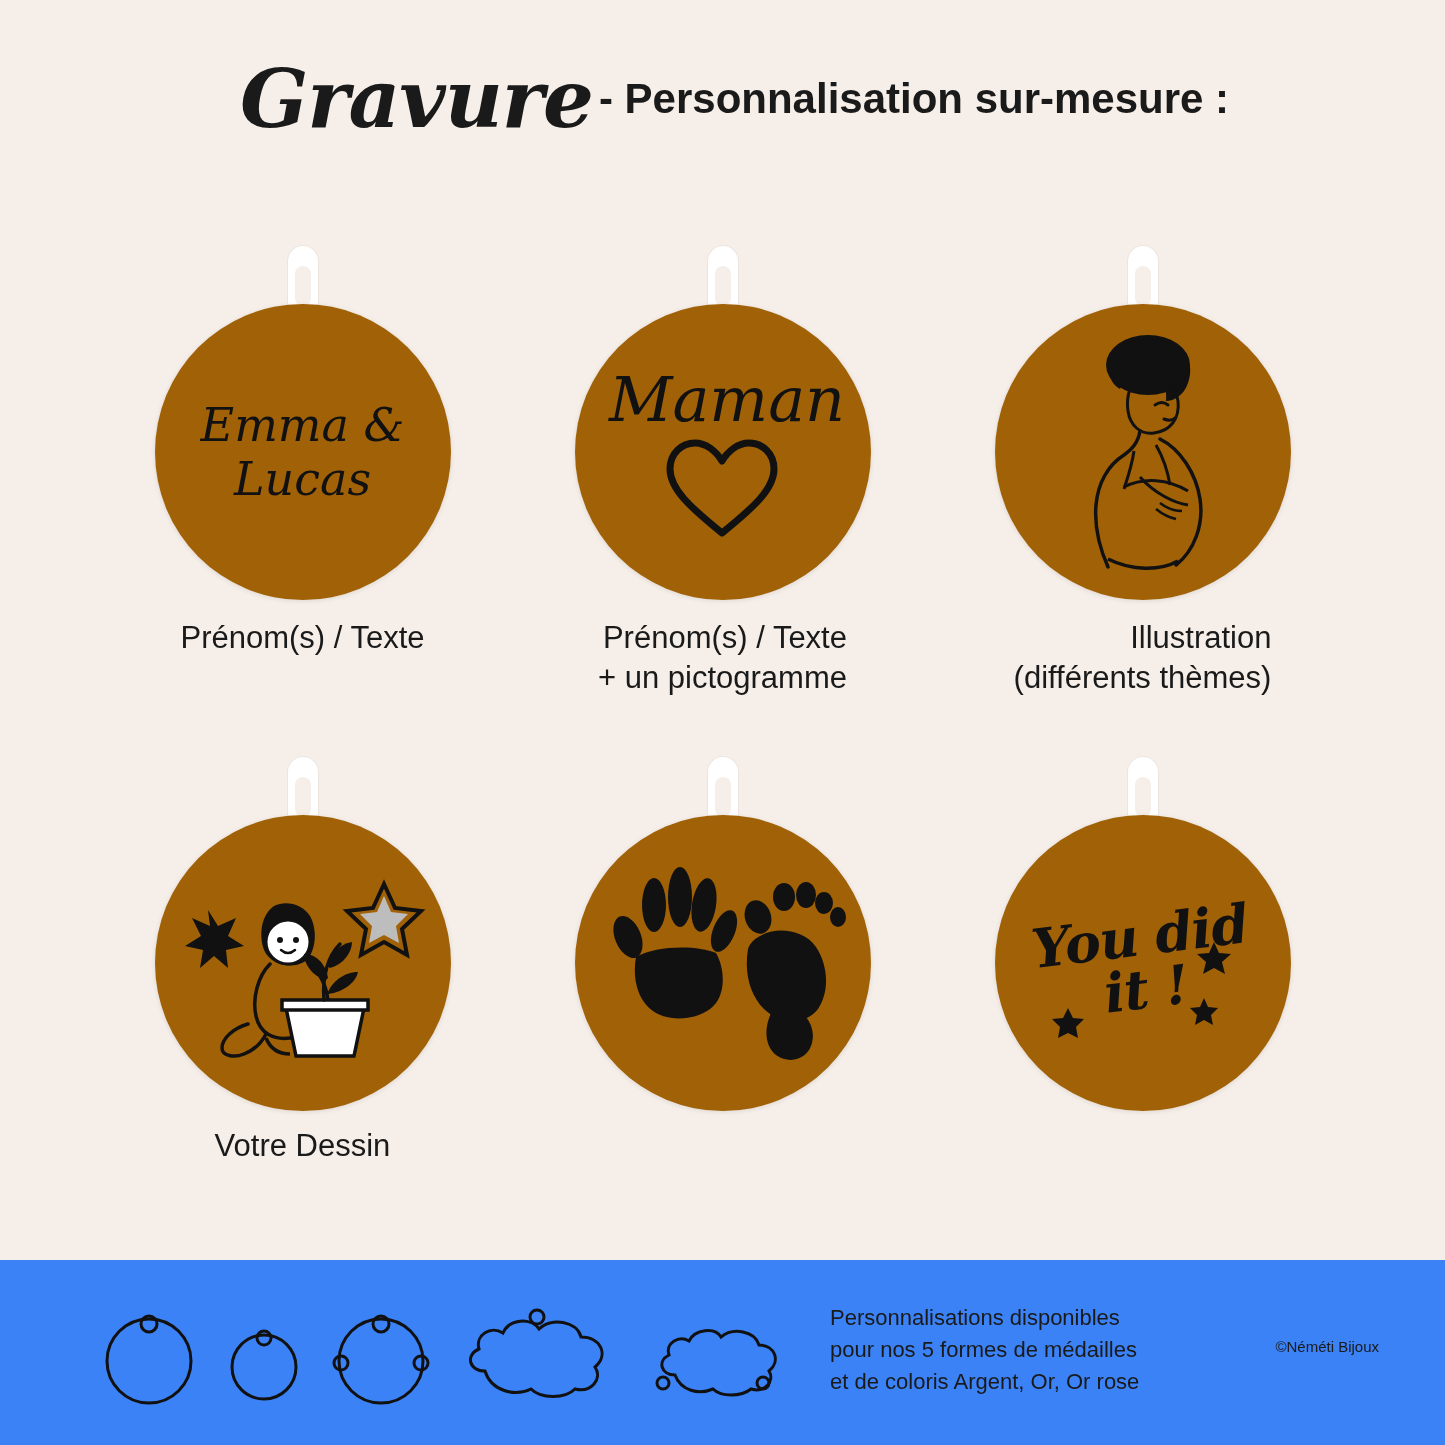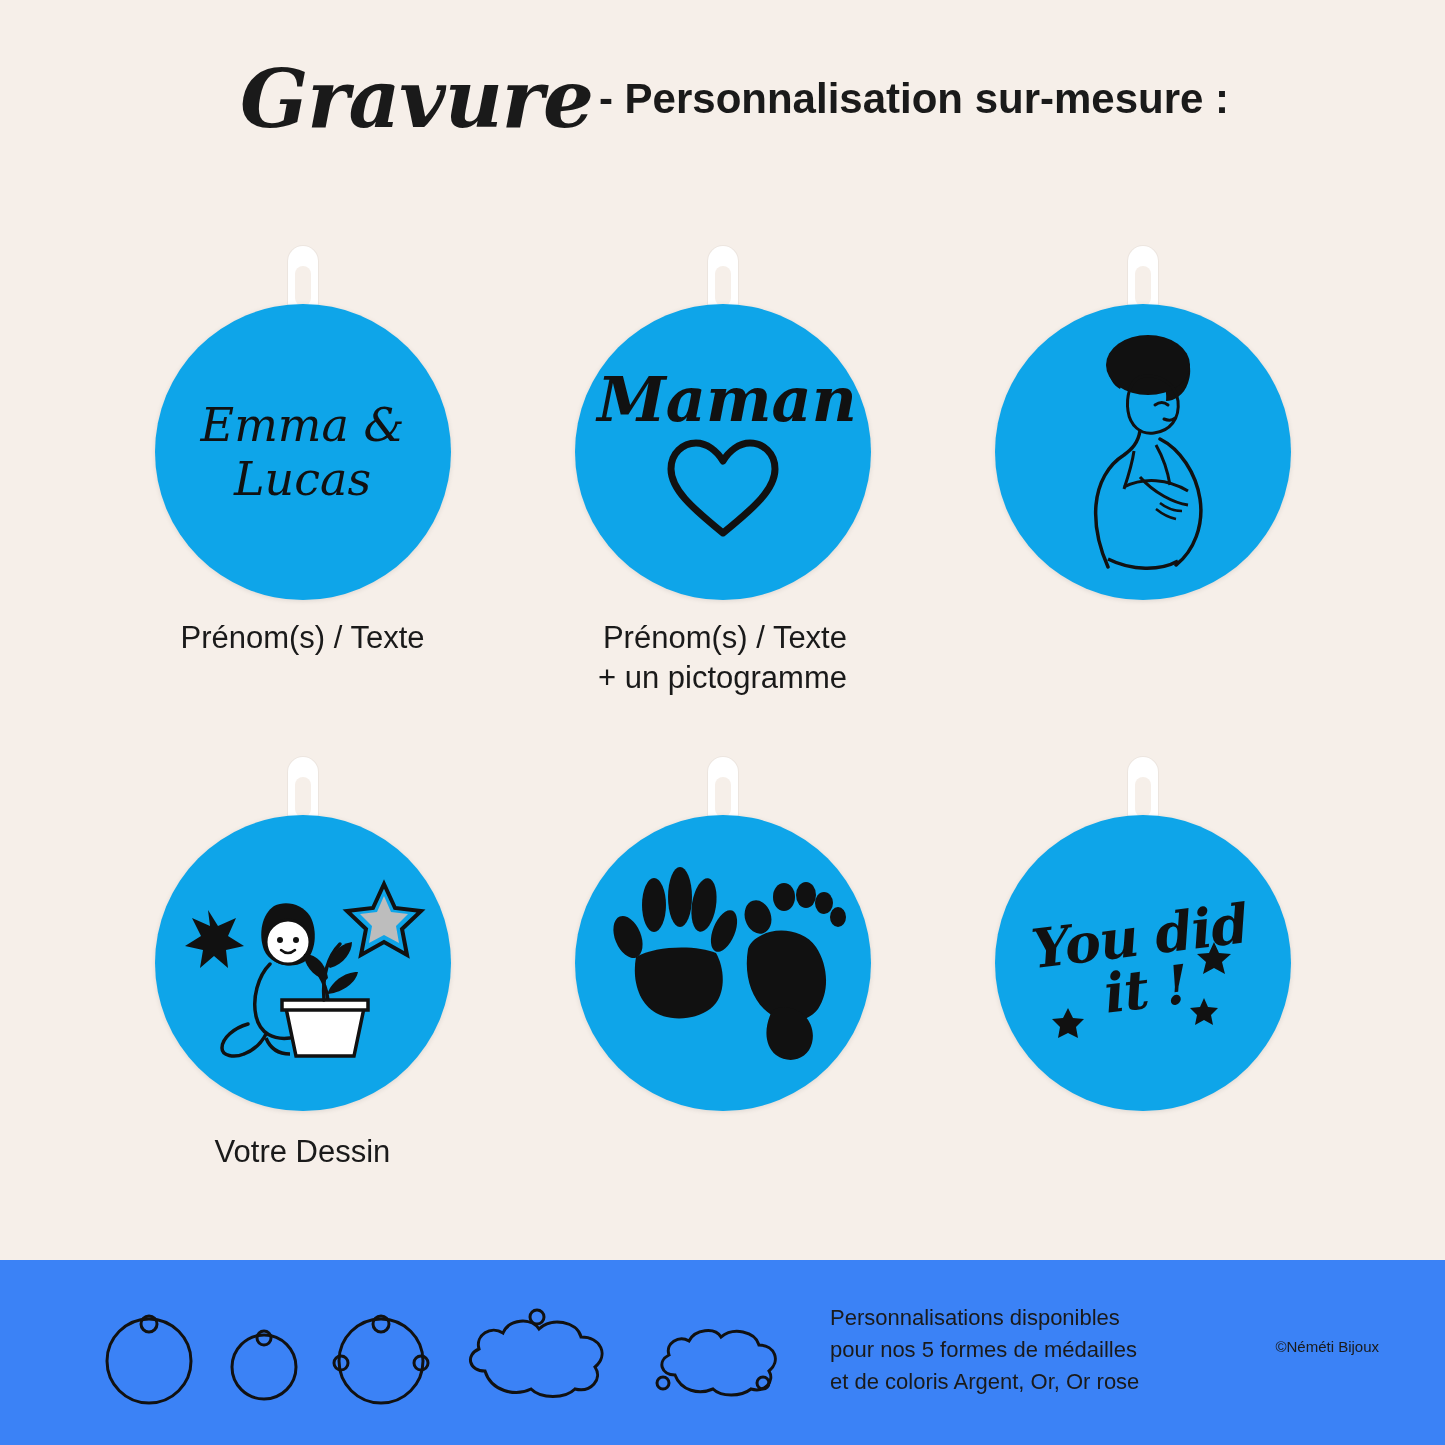--- a/index.html
+++ b/index.html
@@ -93,50 +93,50 @@
     width: 16px;
     height: 40px;
     border-radius: 10px;
     background: #f6efe9;
   }
   .disc {
     position: relative;
     width: 296px;
     height: 296px;
     border-radius: 50%;
-    background: #0ea5e9;
+    background: #a16207;
     box-shadow: 0 1px 5px rgba(0,0,0,0.10);
     display: flex;
     align-items: center;
     justify-content: center;
     overflow: hidden;
     z-index: 2;
   }
   .disc svg { display: block; }
 
   .caption {
     margin-top: 18px;
     text-align: right;
     font-size: 31px;
     line-height: 1.28;
     color: #1a1a1a;
     white-space: pre-line;
   }
-  .row-2 .caption { margin-top: 21px; }
+  .row-2 .caption { margin-top: 15px; }
 
   
   .eng-script {
     font-family: "DejaVu Serif", serif;
     font-style: italic;
     text-align: center;
     line-height: 1.18;
     color: #111;
   }
   .eng-emma { font-size: 46px; }
-  .eng-maman { font-size: 62px; font-weight: bold; margin-left: 9px; }
+  .eng-maman { font-size: 62px; font-weight: normal; margin-left: 9px; }
 
   
   .footer {
     position: absolute;
     left: 0;
     bottom: 0;
     width: 1445px;
     height: 185px;
     background: #3b82f6;
   }
@@ -236,20 +236,22 @@
               <path d="M96 160 C 116 150, 140 152, 160 164" fill="none" stroke="#111" stroke-width="3"></path>
 
               <path d="M112 150 C 126 166, 146 176, 160 178" fill="none" stroke="#111" stroke-width="3"></path>
               <path d="M132 176 q 10 8 22 8" fill="none" stroke="#111" stroke-width="2.5"></path>
               <path d="M128 182 q 10 8 20 10" fill="none" stroke="#111" stroke-width="2.5"></path>
 
               <path d="M80 232 C 104 244, 132 244, 150 234" fill="none" stroke="#111" stroke-width="3.5"></path>
             </svg>
           </div>
         </div>
+        <div class="caption">Illustration
+(différents thèmes)</div>
       </div>
     </div>
 
     <div class="row row-2" style="margin-top:54px;">
 
       <div class="cell">
         <div class="medal-wrap">
           <div class="bail"></div>
           <div class="disc">
             <svg width="250" height="230" viewBox="0 0 250 230">

